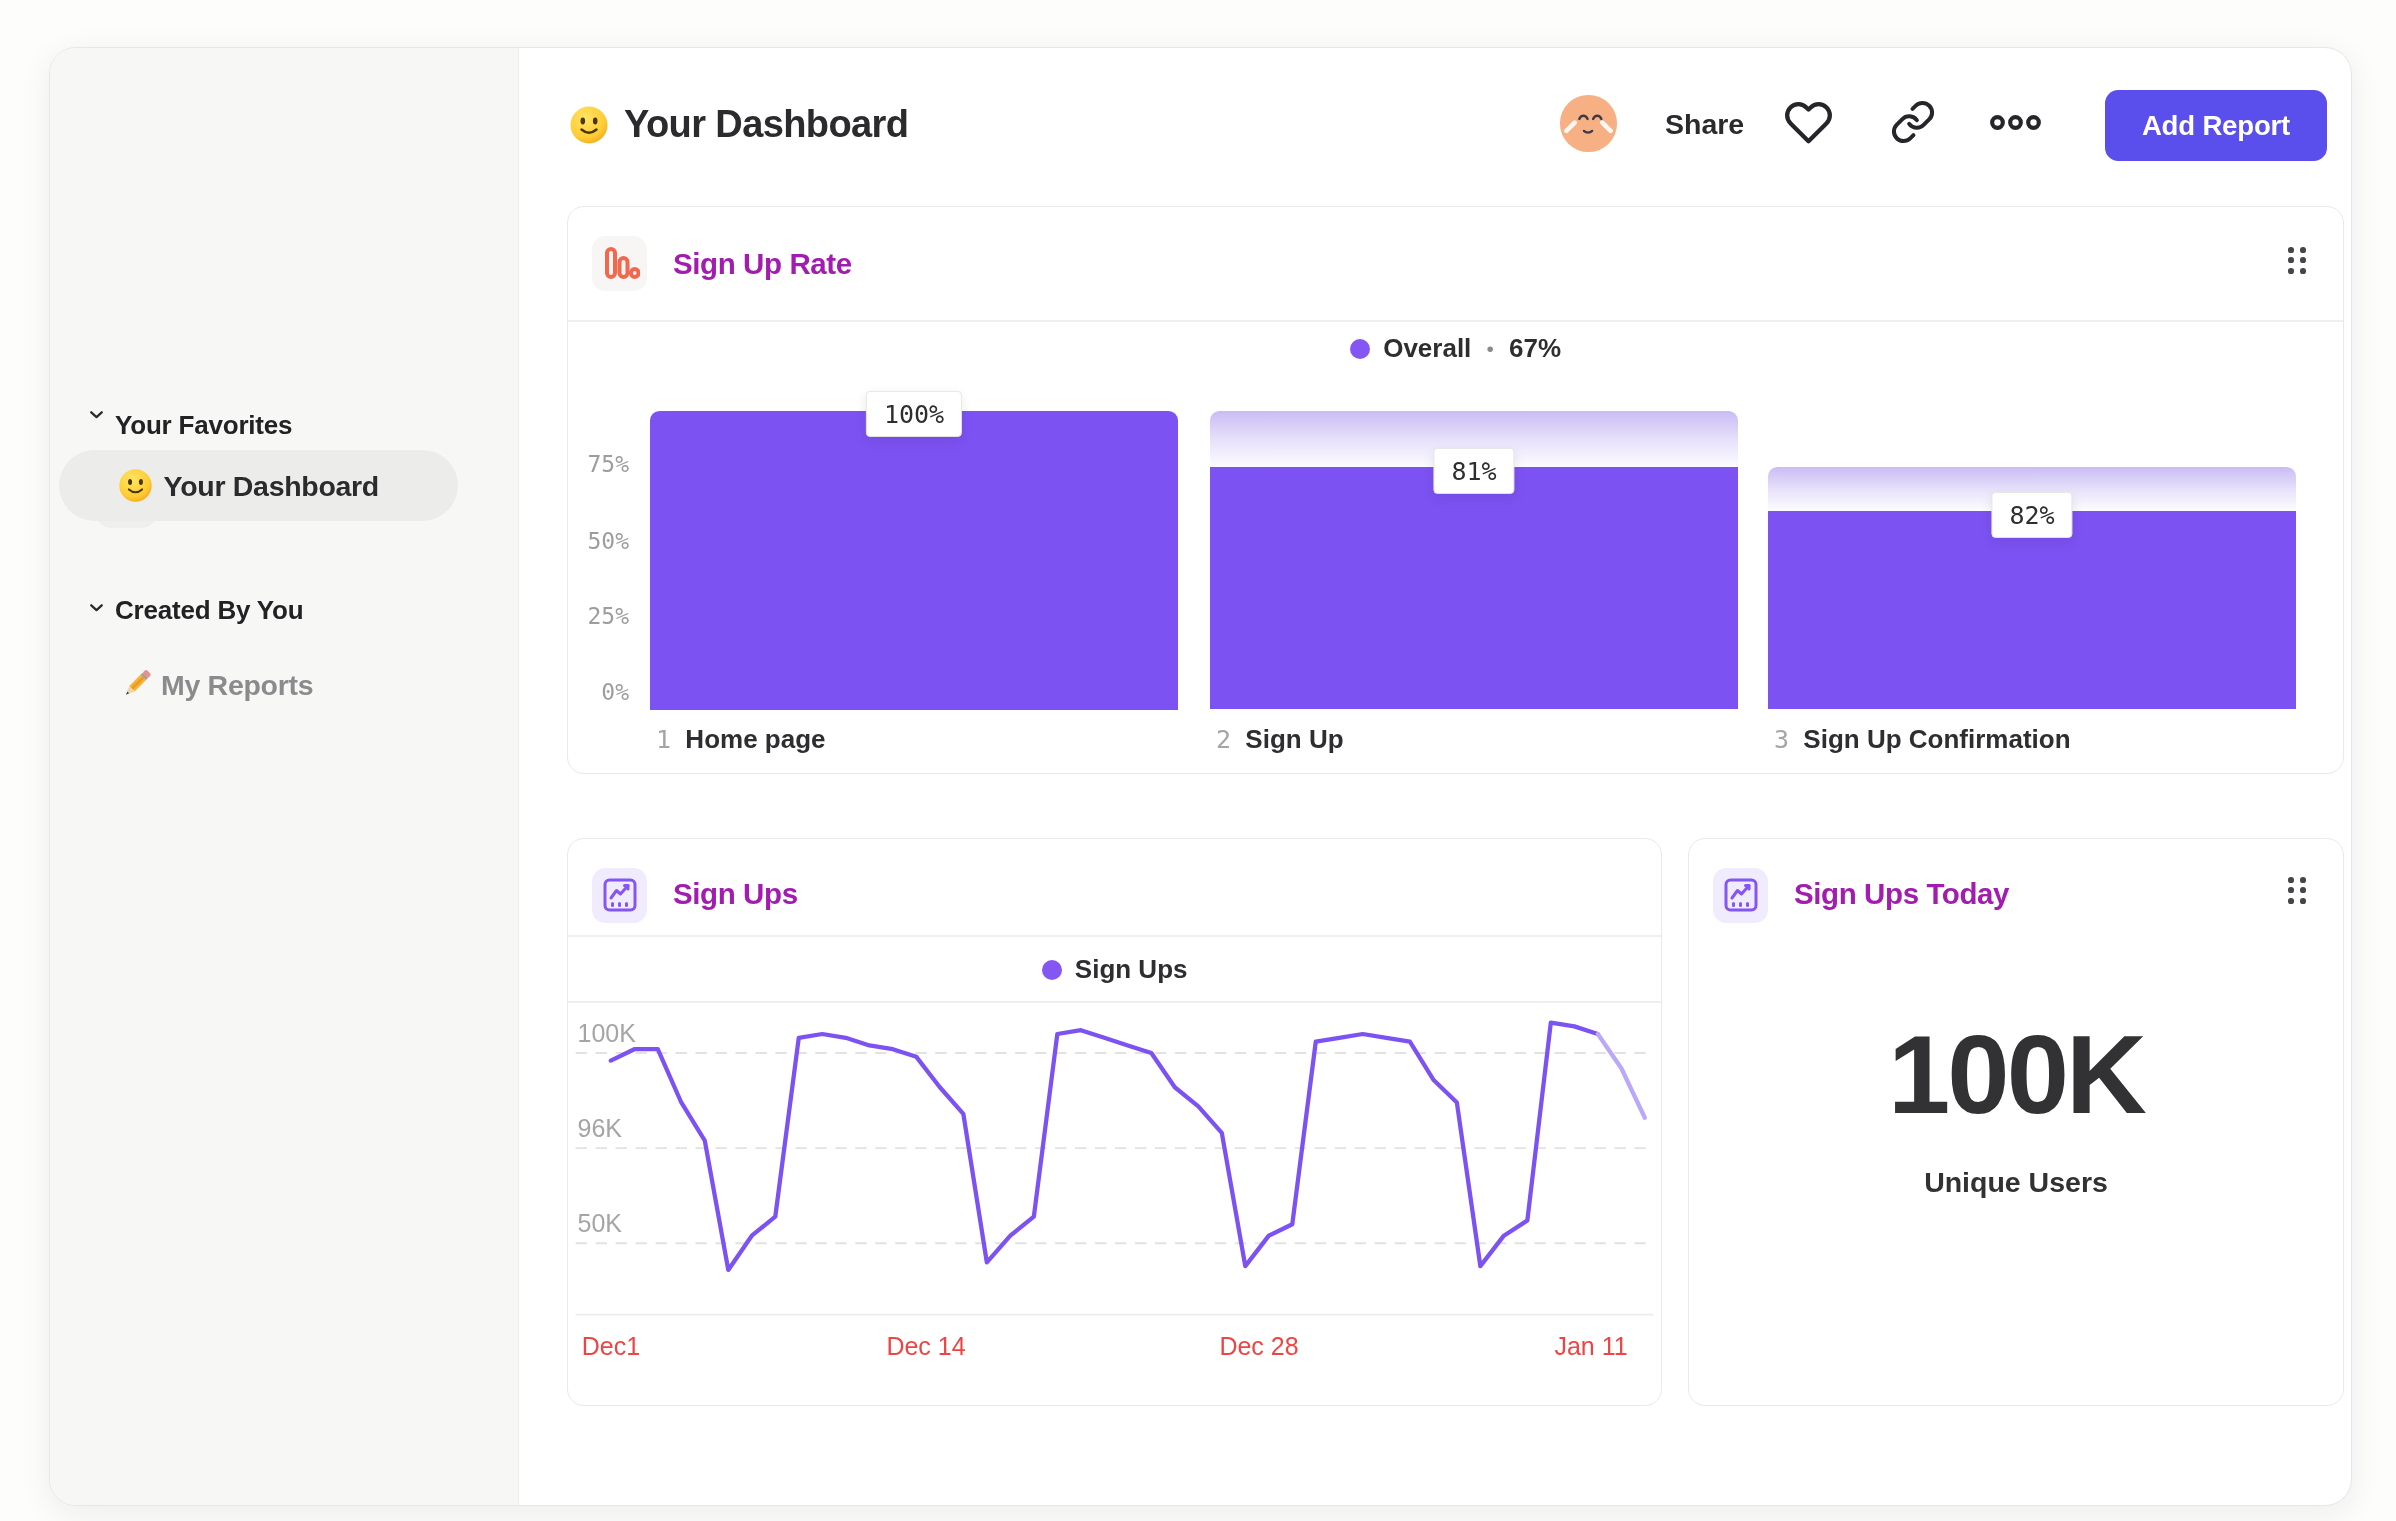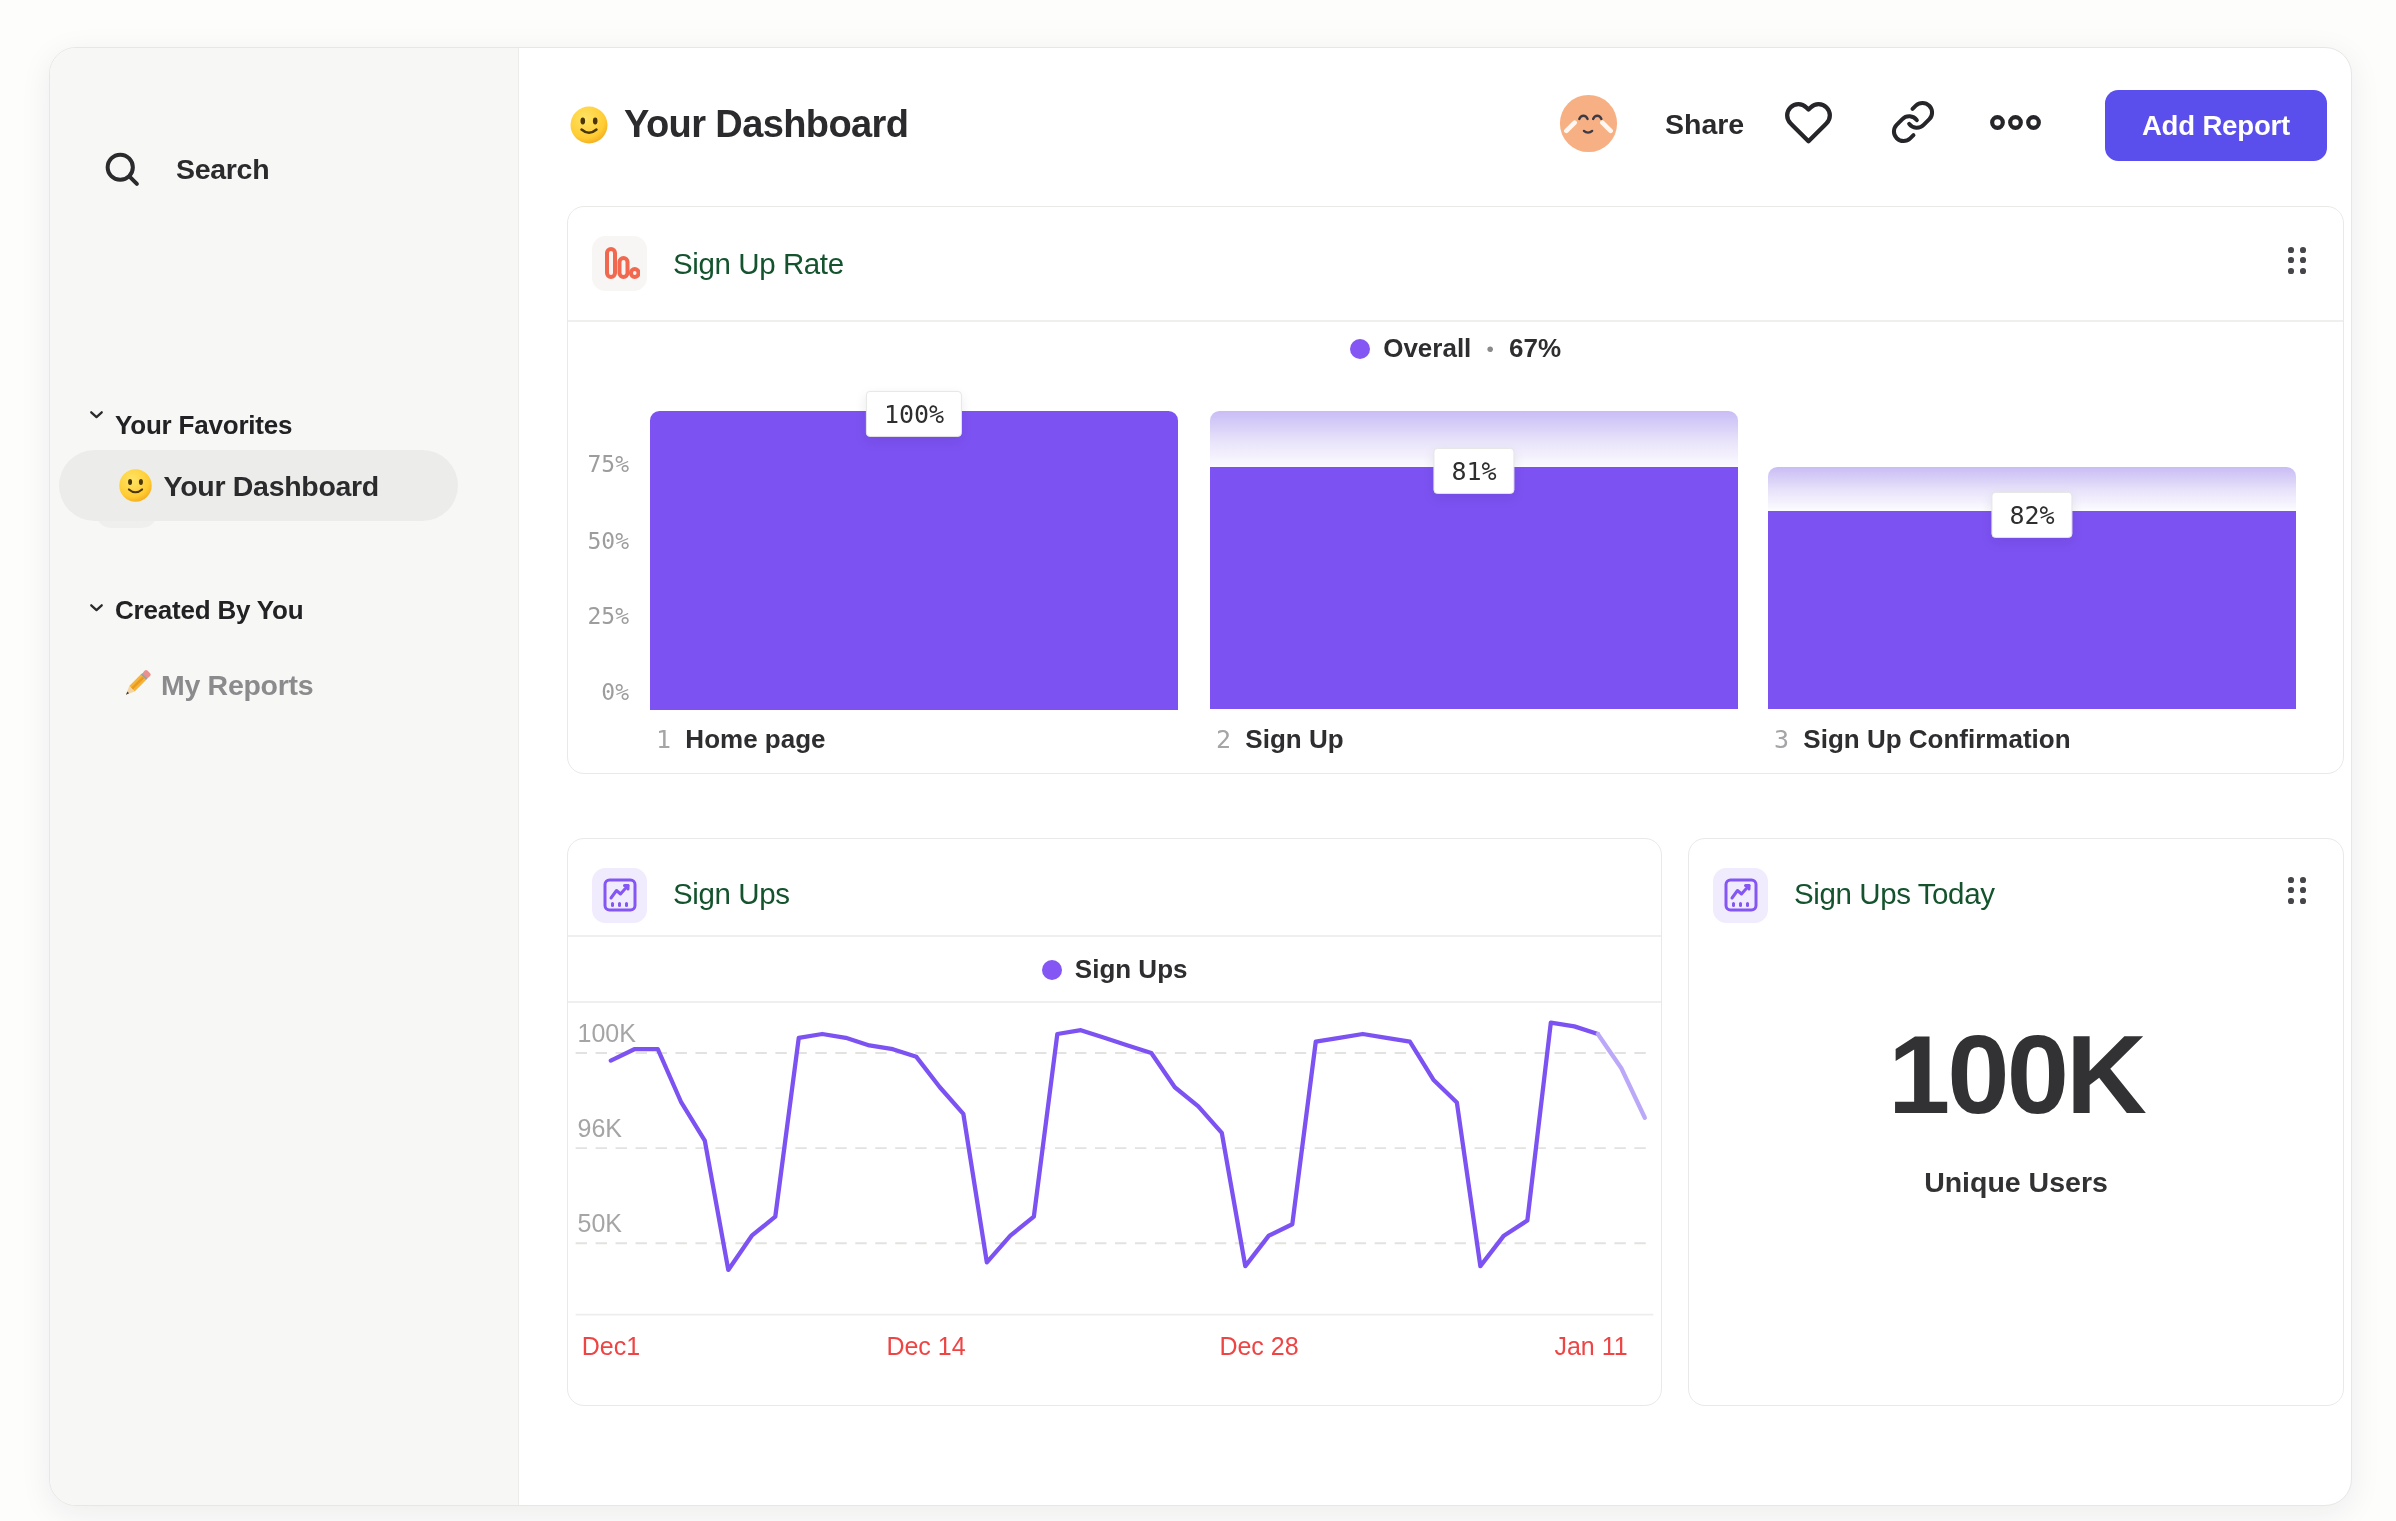--- a/index.html
+++ b/index.html
@@ -25,21 +25,21 @@
   .share-label{font-size:28.5px;font-weight:600;color:#2B2B2E;}
   .btn-primary{position:absolute;left:2055px;top:42px;width:222px;height:71px;
     border-radius:13.3px;border:none;background:#5A4EEC;color:#fff;
     font-family:"Liberation Sans",sans-serif;font-size:27.6px;font-weight:600;
     letter-spacing:-0.2px;cursor:pointer;}
   .icon-btn{position:absolute;top:45px;width:61px;height:61px;display:flex;
     align-items:center;justify-content:center;cursor:pointer;}
   
   .card{position:absolute;background:#fff;border:1.4px solid #E9E9E7;
     border-radius:17px;overflow:hidden;}
-  .card-title{font-size:29.5px;font-weight:400;color:#14532d;letter-spacing:-0.4px;}
+  .card-title{font-size:29.5px;font-weight:700;color:#a21caf;letter-spacing:-0.4px;}
   .icon-box{position:absolute;left:24px;top:28.5px;width:55px;height:55px;
     border-radius:13.3px;display:flex;align-items:center;justify-content:center;}
   .divider{position:absolute;left:0;width:100%;height:1.9px;background:#EFEFED;}
   .legend-row{position:absolute;left:0;width:100%;display:flex;gap:13.3px;
     align-items:center;justify-content:center;font-size:26px;color:#2E2E31;}
   .legend-dot{width:20px;height:20px;border-radius:50%;background:#8456F3;}
   .legend-name{font-weight:700;}
   .legend-sep{color:#8A8A8C;font-size:21px;padding:0 1.9px;}
   .drag-handle{position:absolute;width:25px;height:32px;display:grid;
     grid-template-columns:6.7px 6.7px;grid-auto-rows:6.7px;gap:3.8px 5.7px;cursor:grab;}
@@ -70,29 +70,20 @@
   .delta-caption{color:#A3A3A5;font-weight:400;}
 </style>
 </head>
 <body>
 
 <div id="app">
   <div id="window">
 
     <div id="sidebar">
 
-      <div class="nav-row" style="top:44px;">
-        <span class="abs" style="left:51px;top:56px;">
-          <svg width="42" height="42" viewBox="0 0 24 24" fill="none" stroke="#2B2B2E" stroke-width="2.3" stroke-linecap="round">
-            <circle cx="11" cy="11" r="7.2"></circle>
-              <line x1="20.5" y1="20.5" x2="16.2" y2="16.2"></line>
-          </svg>
-        </span>
-        <span class="abs row-label" style="left:126px;top:61px;">Search</span>
-      </div>
 
 
       <div class="nav-row" style="top:208px;">
         <span class="plusbox">
           <svg width="32" height="32" viewBox="0 0 24 24" fill="none" stroke="#3A3A3D" stroke-width="2.2" stroke-linecap="round">
             <line x1="12" y1="5" x2="12" y2="19"></line>
               <line x1="5" y1="12" x2="19" y2="12"></line>
           </svg>
         </span>
         <span class="abs row-label" style="left:126px;top:225px;">New Dashboard</span>

